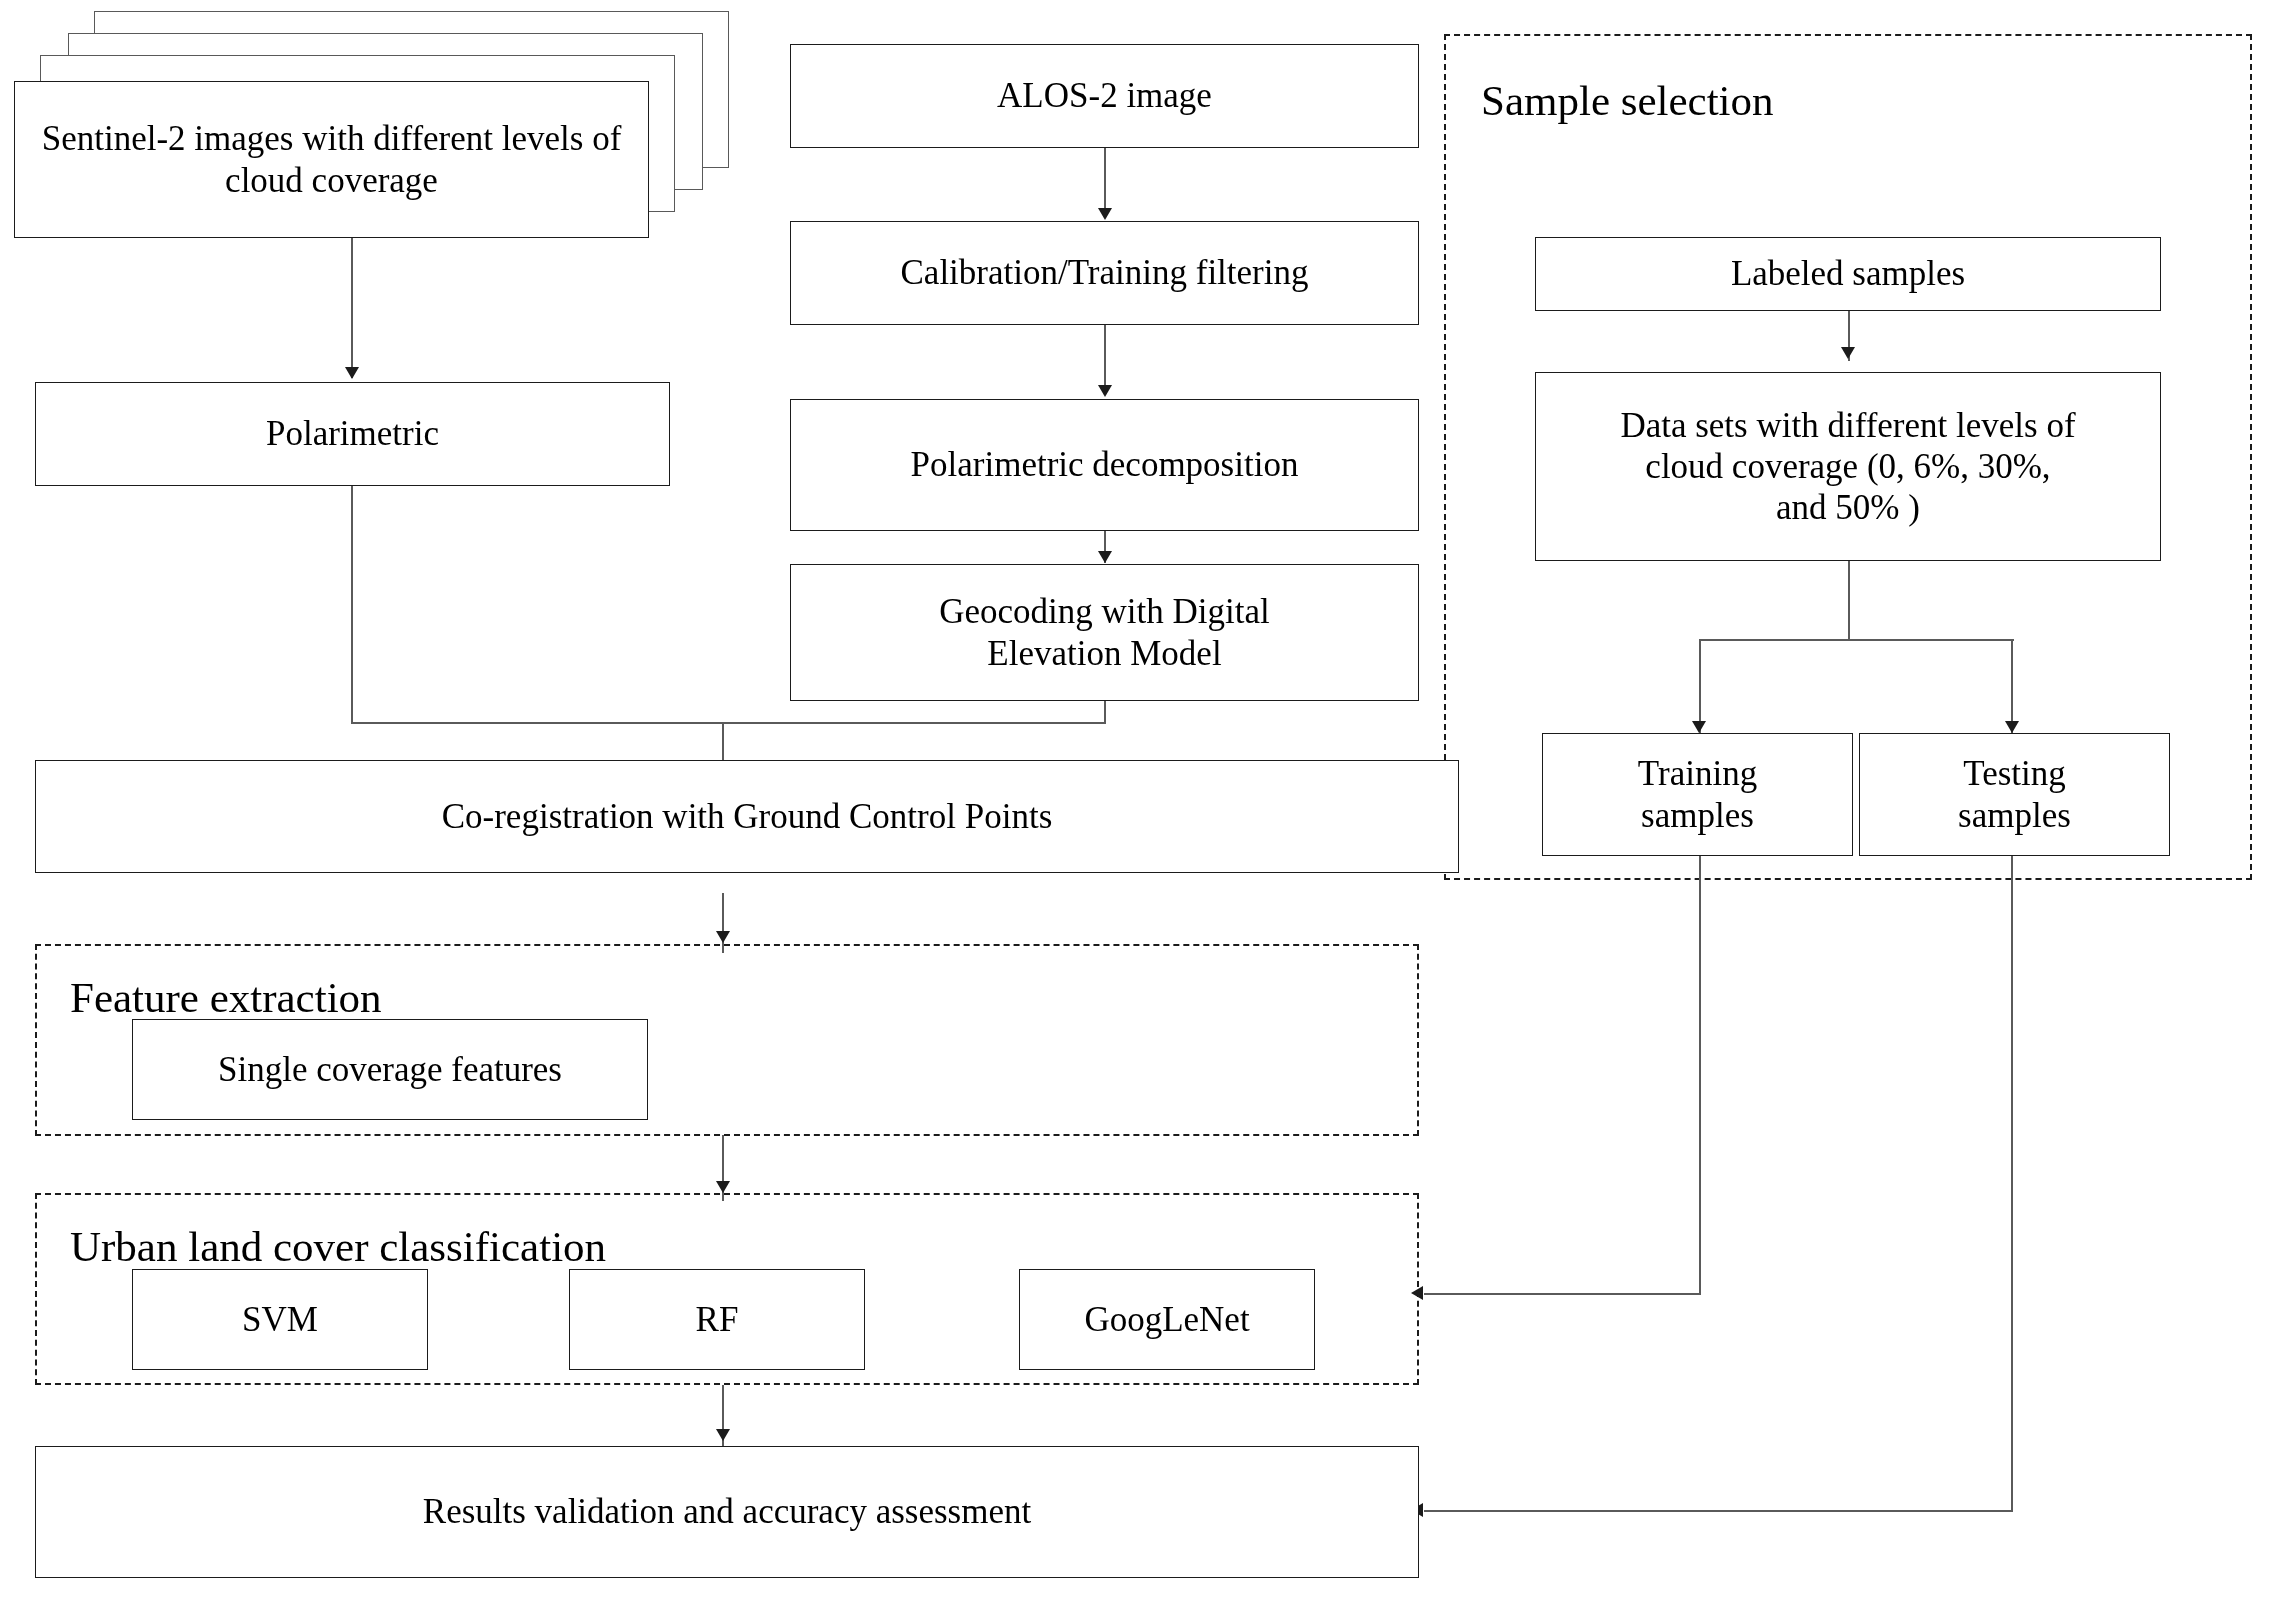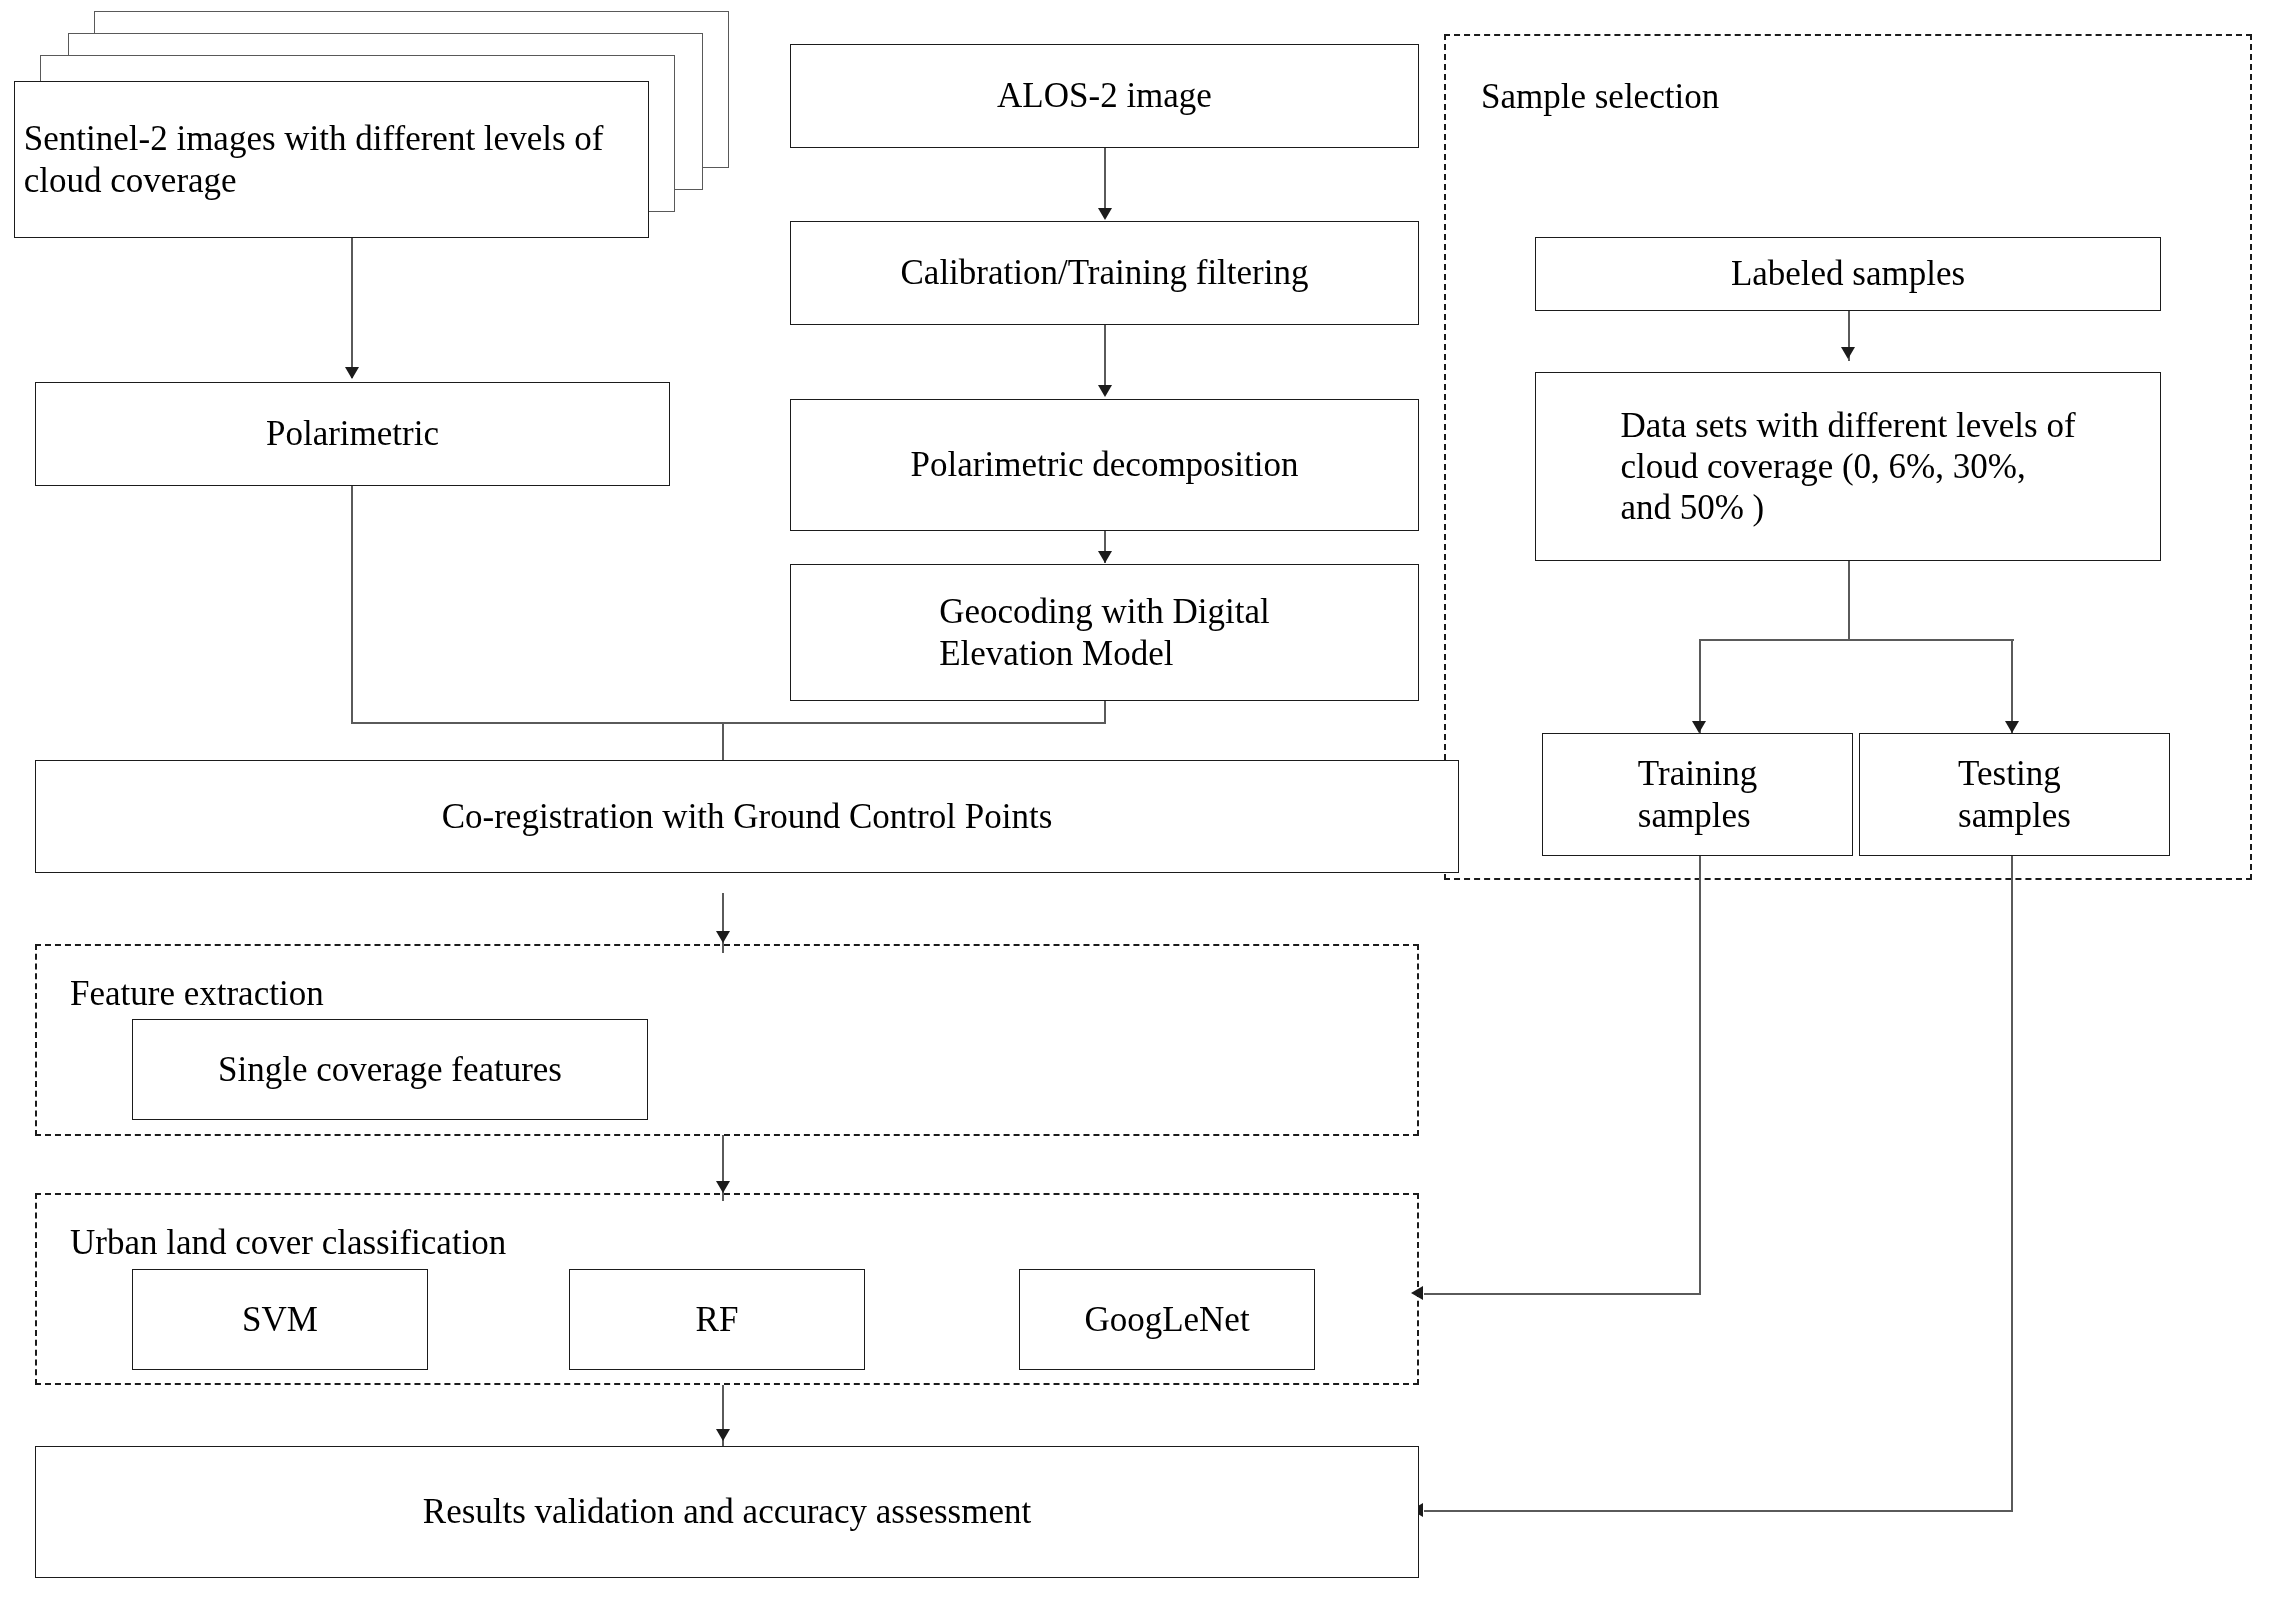--- a/index.html
+++ b/index.html
@@ -13,20 +13,21 @@
   }
   
   .box{
     position:absolute;
     box-sizing:border-box;
     border:1.9px solid #1b1b1b;
     background:#ffffff;
     display:flex;
     align-items:center;
     justify-content:center;
+    text-align:center;
     color:#000000;
     font-size:35px;
     line-height:1.18;
     padding:2.5px 8.8px;
     z-index:5;
   }
   .box.thin{border-width:1.9px;}
   .box .lbl{display:block;white-space:pre-line;}
 
   
@@ -42,21 +43,21 @@
   .panel{
     position:absolute;
     box-sizing:border-box;
     border:2.5px dashed #1b1b1b;
     background:transparent;
     z-index:1;
   }
   .panel-title{
     position:absolute;
     color:#000000;
-    font-size:35px;
+    font-size:43px;
     line-height:1;
     white-space:nowrap;
     z-index:6;
   }
 
   
   .ln{
     position:absolute;
     background:#5a5a5a;
     z-index:3;

